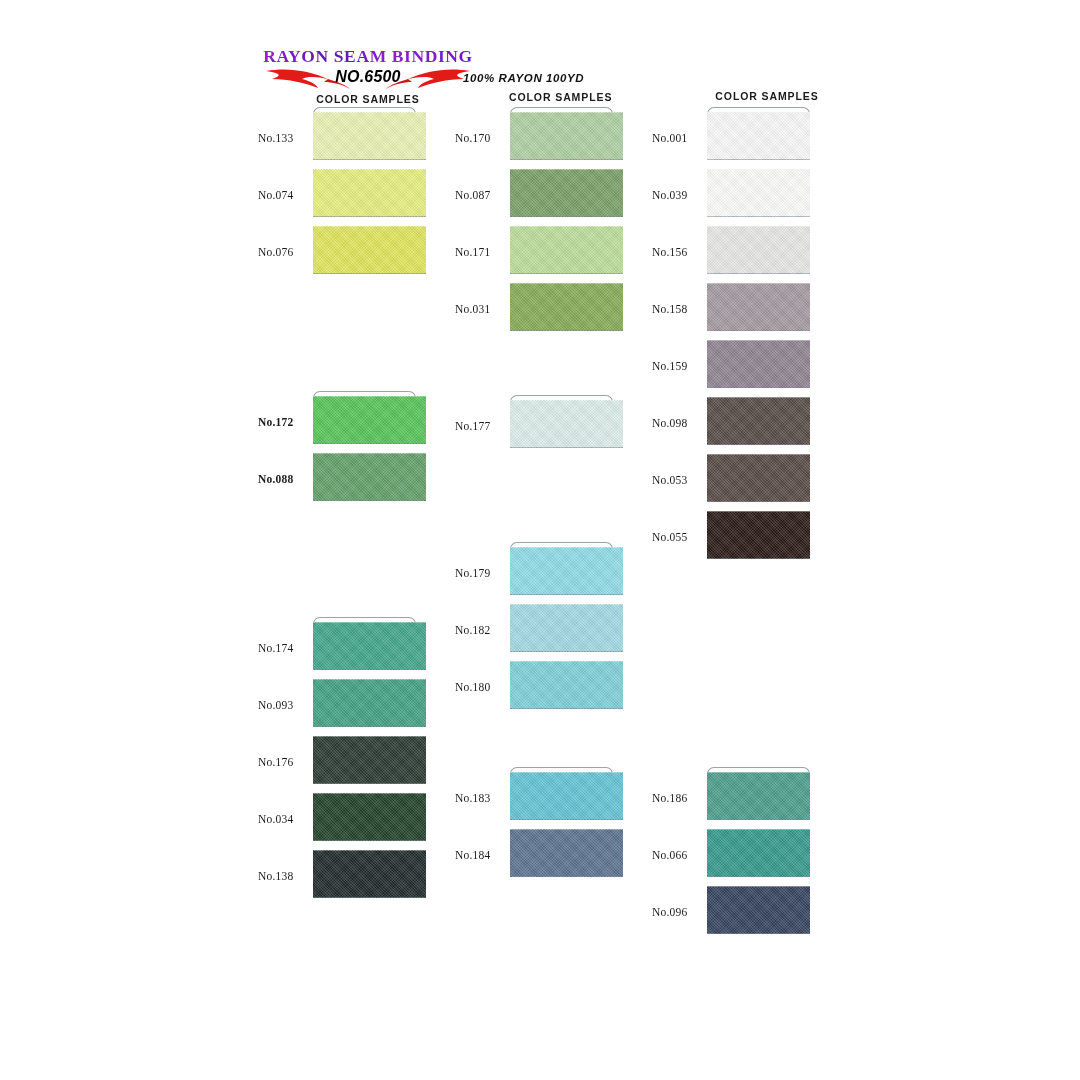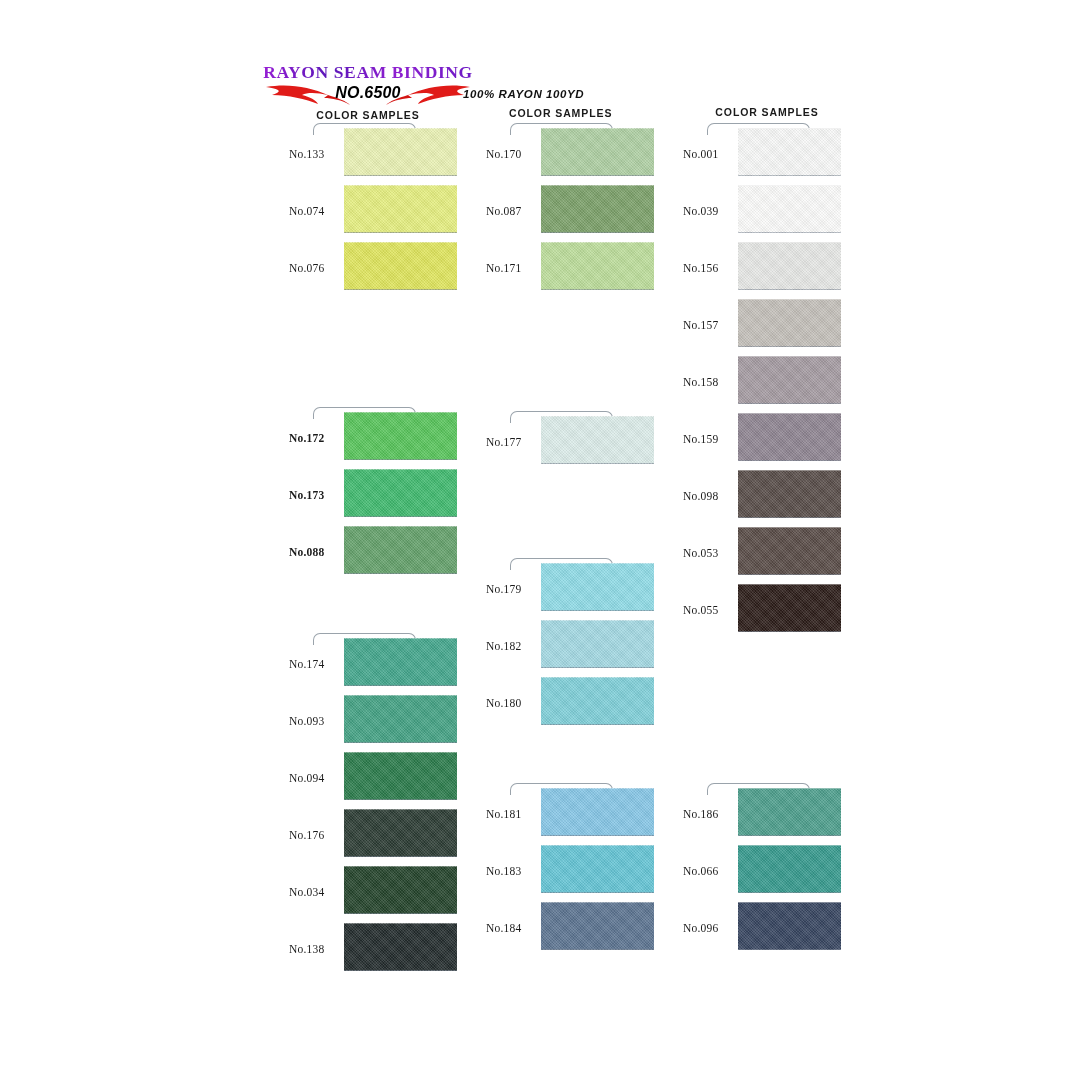--- a/index.html
+++ b/index.html
@@ -10,21 +10,21 @@
   body {
     width: 1080px;
     height: 1080px;
     font-family: "Liberation Serif", serif;
     overflow: hidden;
     position: relative;
   }
 
   #sheet {
     position: absolute;
-    left: 0; top: 16px;
+    left: 0; top: 0;
     width: 1080px;
     height: 928px;
     background: #ffffff;
   }
 
   
   .header-block {
     position: absolute;
   }
   #logo-block {
@@ -128,21 +128,20 @@
     height: 12px;
     border: 1px solid #9aa3ab;
     border-bottom: none;
     border-radius: 7px 7px 0 0;
     background: #ffffff;
     box-sizing: border-box;
   }
   .swatch-row {
     position: relative;
     height: 57px;
-    margin-left: 31px;
   }
   .swatch-label {
     position: absolute;
     left: 0;
     top: 20px;
     width: 50px;
     text-align: left;
     font-family: "Liberation Serif", serif;
     font-size: 11.5px;
     color: #1b1b1b;
@@ -213,41 +212,33 @@
           <div class="swatch-chip" title="No.076" style="background: rgb(223, 229, 92);"></div>
         </div>
       </div>
       <div class="swatch-group" style="top: 396px; font-weight: bold;">
         <div class="group-cap"></div>
         <div class="swatch-row">
           <div class="swatch-label">No.172</div>
           <div class="swatch-chip" title="No.172" style="background: rgb(87, 196, 90);"></div>
         </div>
         <div class="swatch-row">
-          <div class="swatch-label">No.173</div>
-          <div class="swatch-chip" title="No.173" style="background: rgb(63, 185, 110);"></div>
-        </div>
-        <div class="swatch-row">
           <div class="swatch-label">No.088</div>
           <div class="swatch-chip" title="No.088" style="background: rgb(99, 160, 106);"></div>
         </div>
       </div>
       <div class="swatch-group" style="top: 622px;">
         <div class="group-cap"></div>
         <div class="swatch-row">
           <div class="swatch-label">No.174</div>
           <div class="swatch-chip" title="No.174" style="background: rgb(67, 166, 140);"></div>
         </div>
         <div class="swatch-row">
           <div class="swatch-label">No.093</div>
           <div class="swatch-chip" title="No.093" style="background: rgb(67, 161, 131);"></div>
-        </div>
-        <div class="swatch-row">
-          <div class="swatch-label">No.094</div>
-          <div class="swatch-chip" title="No.094" style="background: rgb(42, 123, 75);"></div>
         </div>
         <div class="swatch-row">
           <div class="swatch-label">No.176</div>
           <div class="swatch-chip" title="No.176" style="background: rgb(43, 59, 51);"></div>
         </div>
         <div class="swatch-row">
           <div class="swatch-label">No.034</div>
           <div class="swatch-chip" title="No.034" style="background: rgb(35, 67, 42);"></div>
         </div>
         <div class="swatch-row">
@@ -264,20 +255,24 @@
           <div class="swatch-chip" title="No.170" style="background: rgb(174, 207, 163);"></div>
         </div>
         <div class="swatch-row">
           <div class="swatch-label">No.087</div>
           <div class="swatch-chip" title="No.087" style="background: rgb(123, 160, 105);"></div>
         </div>
         <div class="swatch-row">
           <div class="swatch-label">No.171</div>
           <div class="swatch-chip" title="No.171" style="background: rgb(188, 221, 154);"></div>
         </div>
+        <div class="swatch-row">
+          <div class="swatch-label">No.031</div>
+          <div class="swatch-chip" title="No.031" style="background: rgb(135, 171, 88);"></div>
+        </div>
       </div>
       <div class="swatch-group" style="top: 400px;">
         <div class="group-cap"></div>
         <div class="swatch-row">
           <div class="swatch-label">No.177</div>
           <div class="swatch-chip" title="No.177" style="background: rgb(220, 236, 233);"></div>
         </div>
       </div>
       <div class="swatch-group" style="top: 547px;">
         <div class="group-cap"></div>
@@ -289,24 +284,20 @@
           <div class="swatch-label">No.182</div>
           <div class="swatch-chip" title="No.182" style="background: rgb(163, 216, 226);"></div>
         </div>
         <div class="swatch-row">
           <div class="swatch-label">No.180</div>
           <div class="swatch-chip" title="No.180" style="background: rgb(127, 207, 216);"></div>
         </div>
       </div>
       <div class="swatch-group" style="top: 772px;">
         <div class="group-cap"></div>
-        <div class="swatch-row">
-          <div class="swatch-label">No.181</div>
-          <div class="swatch-chip" title="No.181" style="background: rgb(134, 198, 230);"></div>
-        </div>
         <div class="swatch-row">
           <div class="swatch-label">No.183</div>
           <div class="swatch-chip" title="No.183" style="background: rgb(100, 196, 212);"></div>
         </div>
         <div class="swatch-row">
           <div class="swatch-label">No.184</div>
           <div class="swatch-chip" title="No.184" style="background: rgb(91, 115, 144);"></div>
         </div>
       </div>
     </div>
@@ -319,24 +310,20 @@
         </div>
         <div class="swatch-row">
           <div class="swatch-label">No.039</div>
           <div class="swatch-chip narrow" title="No.039" style="background: rgb(251, 251, 250);"></div>
         </div>
         <div class="swatch-row">
           <div class="swatch-label">No.156</div>
           <div class="swatch-chip narrow" title="No.156" style="background: rgb(230, 231, 229);"></div>
         </div>
         <div class="swatch-row">
-          <div class="swatch-label">No.157</div>
-          <div class="swatch-chip narrow" title="No.157" style="background: rgb(195, 191, 185);"></div>
-        </div>
-        <div class="swatch-row">
           <div class="swatch-label">No.158</div>
           <div class="swatch-chip narrow" title="No.158" style="background: rgb(164, 154, 161);"></div>
         </div>
         <div class="swatch-row">
           <div class="swatch-label">No.159</div>
           <div class="swatch-chip narrow" title="No.159" style="background: rgb(142, 132, 145);"></div>
         </div>
         <div class="swatch-row">
           <div class="swatch-label">No.098</div>
           <div class="swatch-chip narrow" title="No.098" style="background: rgb(87, 76, 72);"></div>

